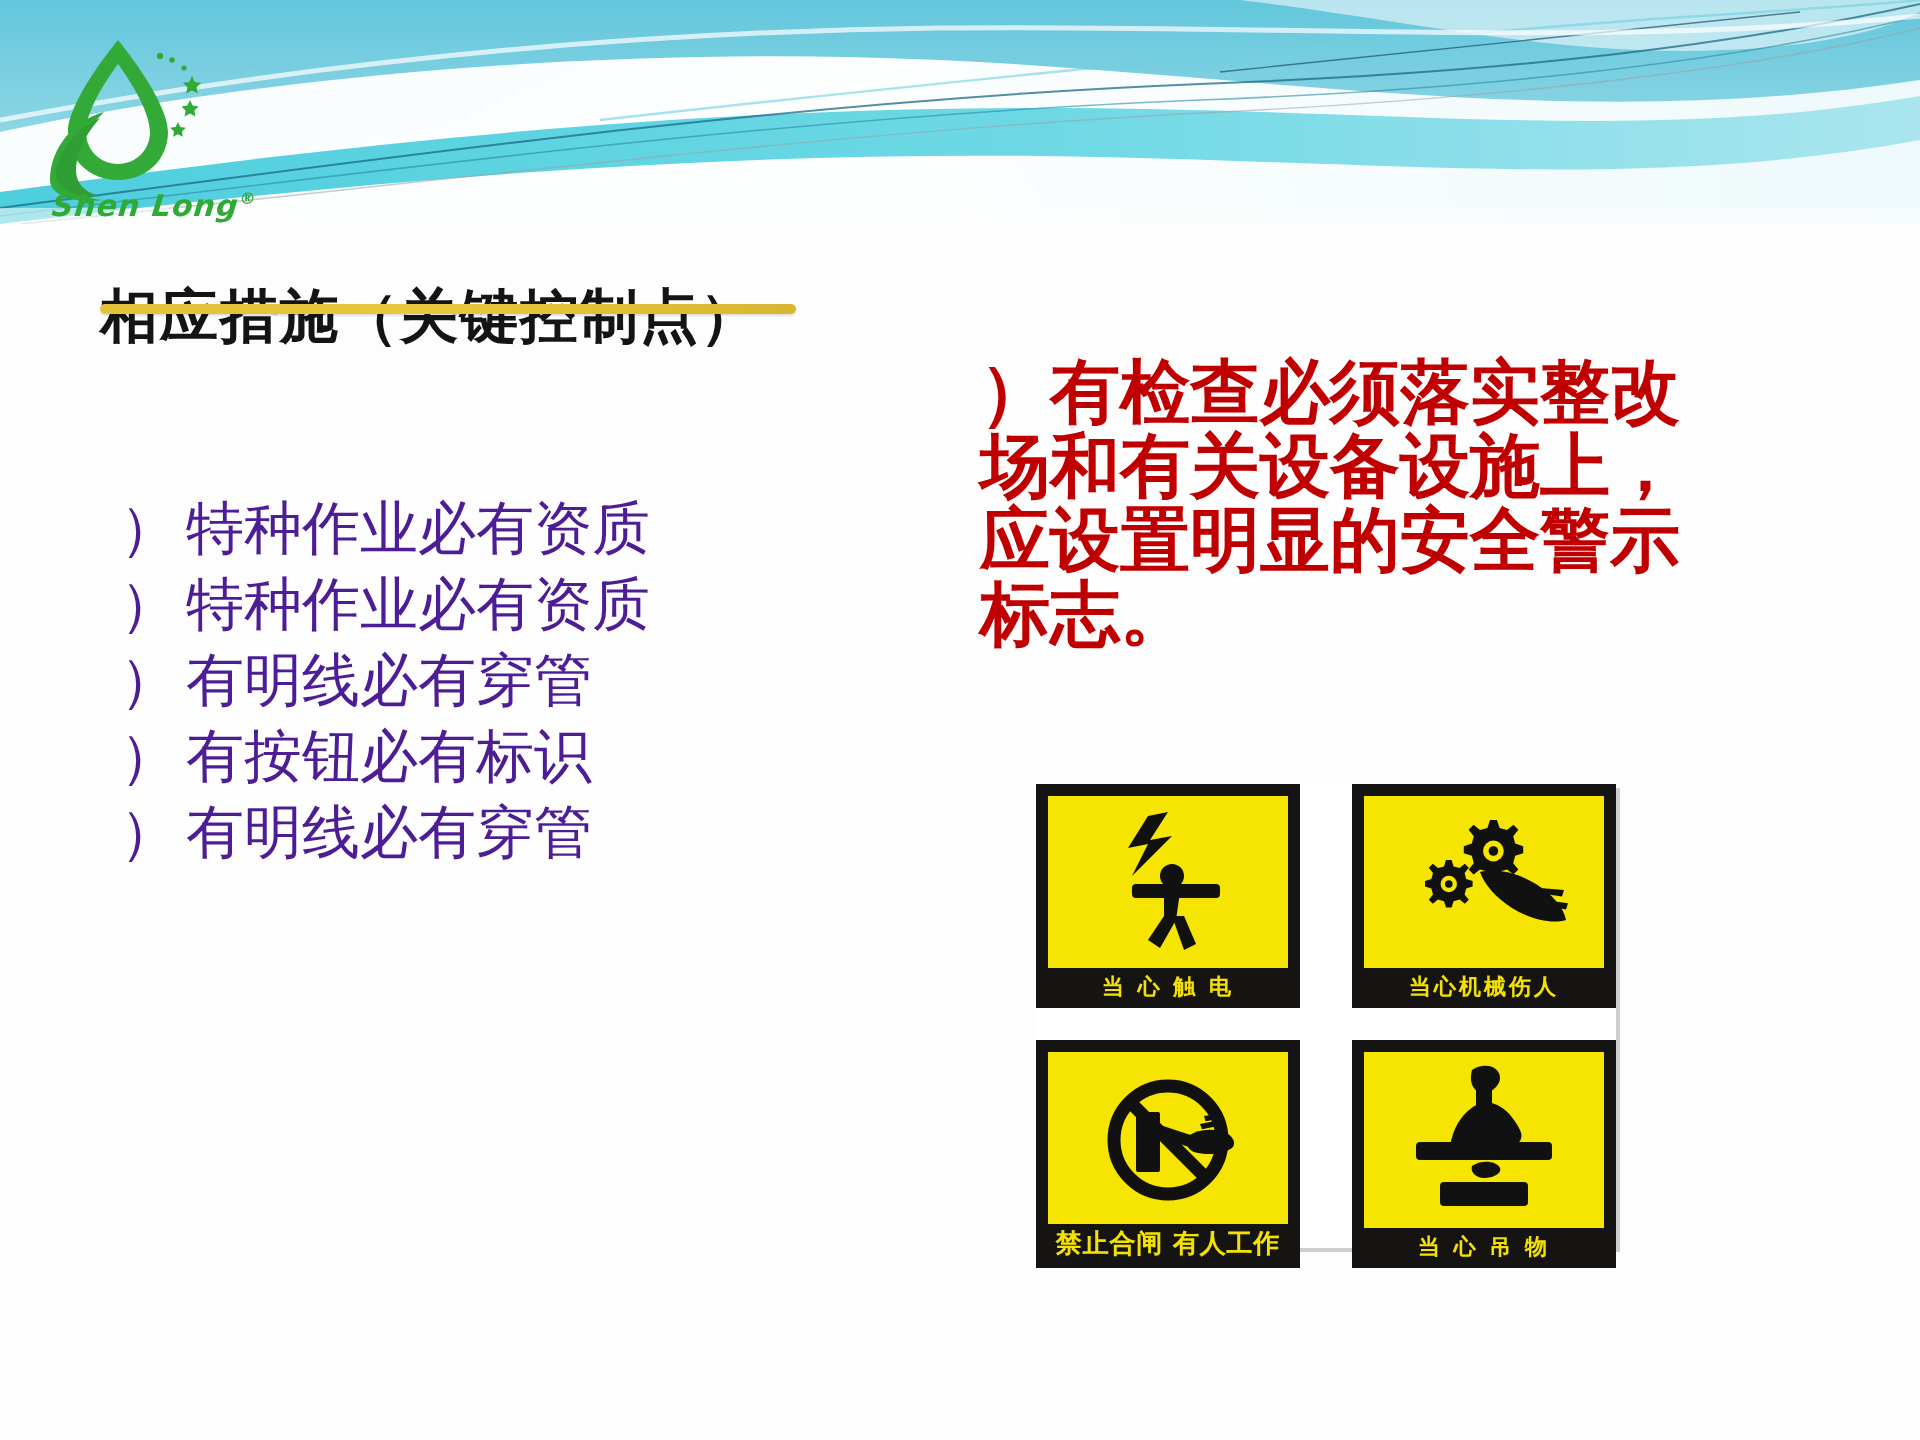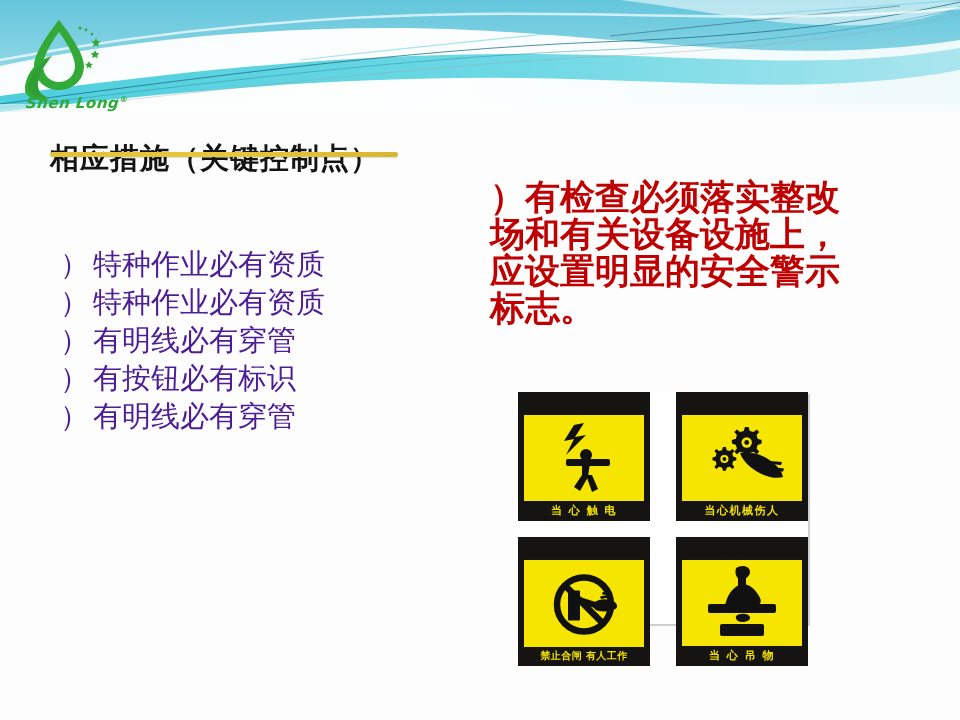--- a/index.html
+++ b/index.html
@@ -120,21 +120,21 @@
     background: #ffffff;
     display: grid;
     grid-template-columns: 1fr 1fr;
     grid-template-rows: 1fr 1fr;
     column-gap: 26px;
     row-gap: 16px;
     box-shadow: 2px 2px 0 rgba(120,120,130,0.35);
   }
   .sign {
     background: #161412;
-    padding: 23px 6px 0 6px;
+    padding: 6px 6px 0 6px;
     display: flex;
     flex-direction: column;
     box-sizing: border-box;
   }
   .sign-face {
     background: #f5e500;
     flex: 1 1 auto;
     position: relative;
     overflow: hidden;
   }
@@ -143,21 +143,21 @@
     color: #f3e200;
     font-family: "DejaVu Sans", "Liberation Sans", sans-serif;
     font-weight: bold;
     font-size: 11px;
     text-align: center;
     letter-spacing: 1.5px;
     padding: 4px 0 5px 0;
     line-height: 1;
     white-space: nowrap;
   }
-  .sign-label.small { font-size: 10px; letter-spacing: 0.4px; }
+  .sign-label.small { font-size: 13px; letter-spacing: 0.4px; }
 </style>
 </head>
 <body>
 
 <div id="slide">
 
   <div id="banner">
     <svg width="960" height="112" viewBox="0 0 960 112" xmlns="http://www.w3.org/2000/svg">
       <defs>
         <linearGradient id="skyGrad" x1="0" y1="0" x2="0" y2="1">

